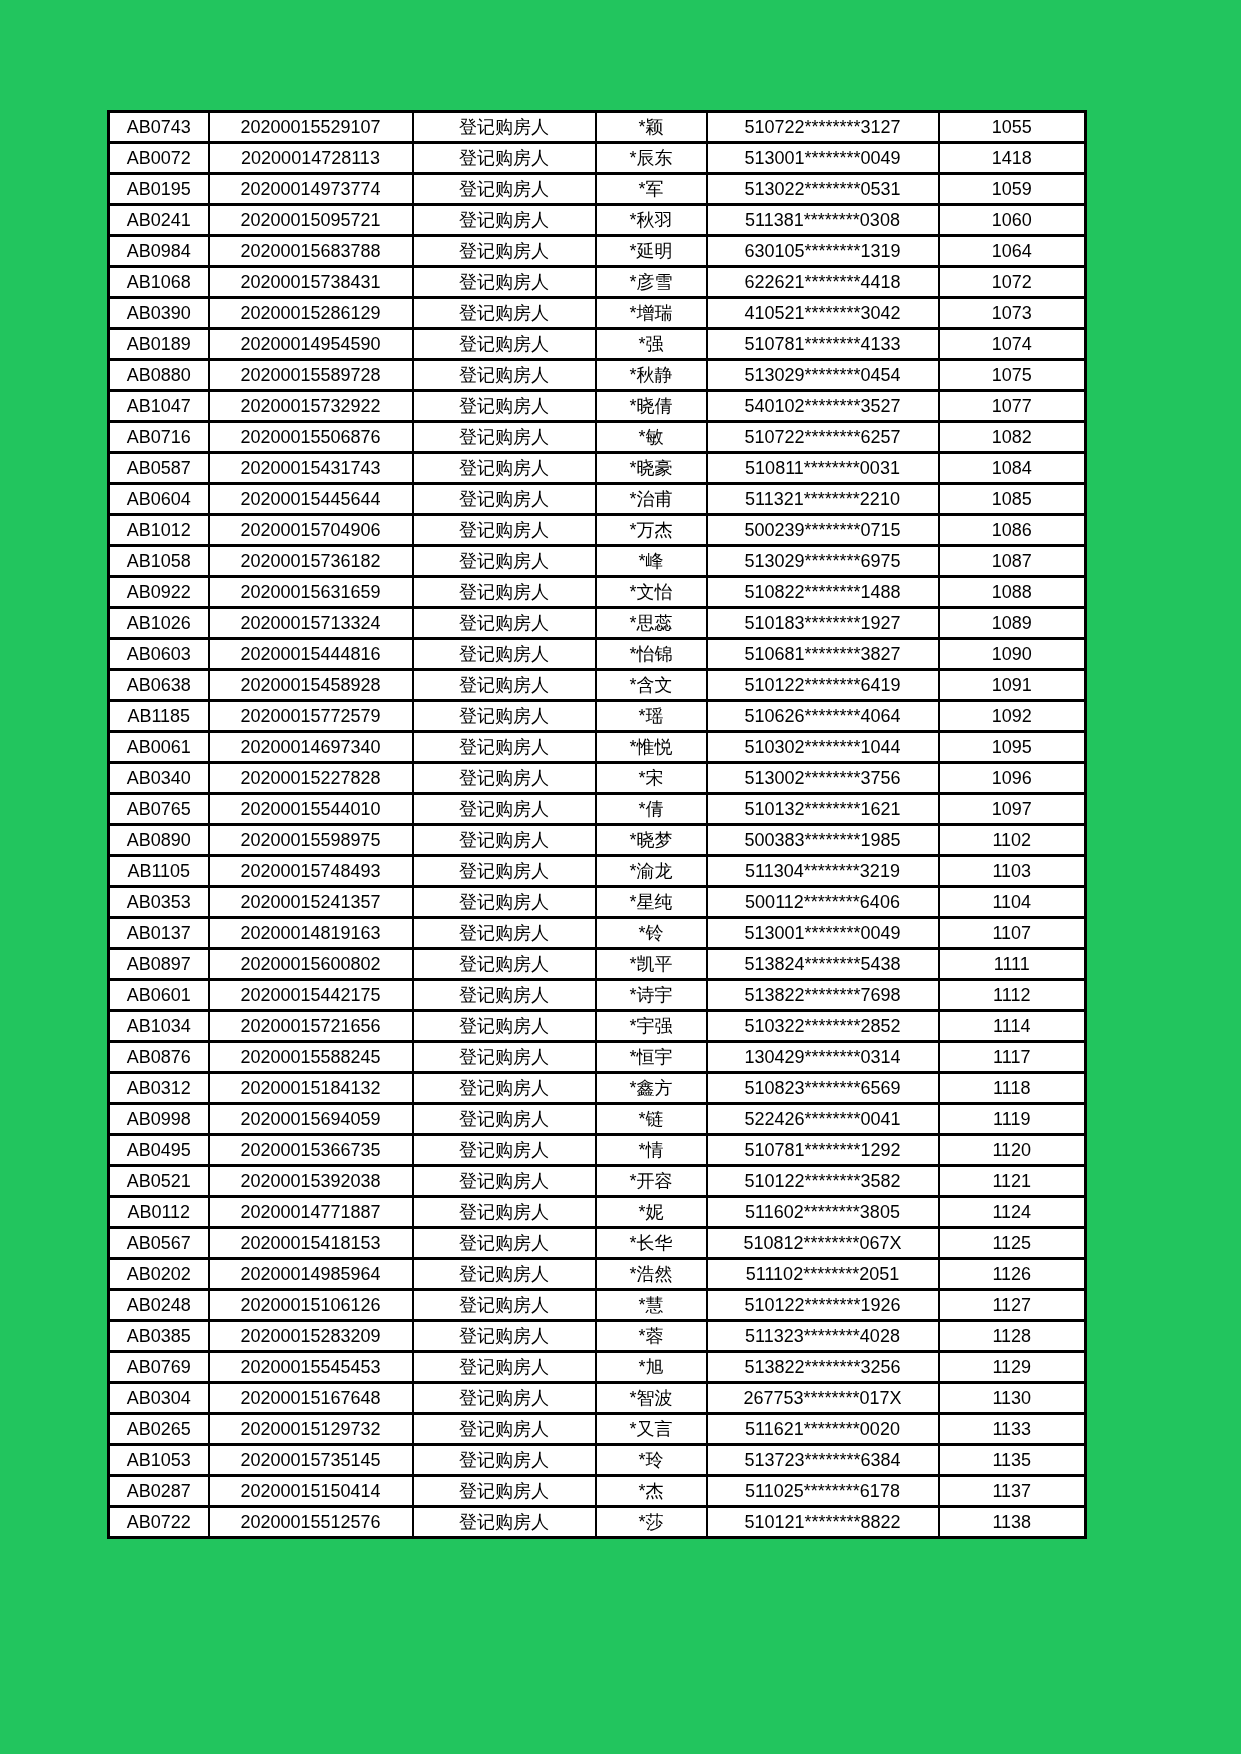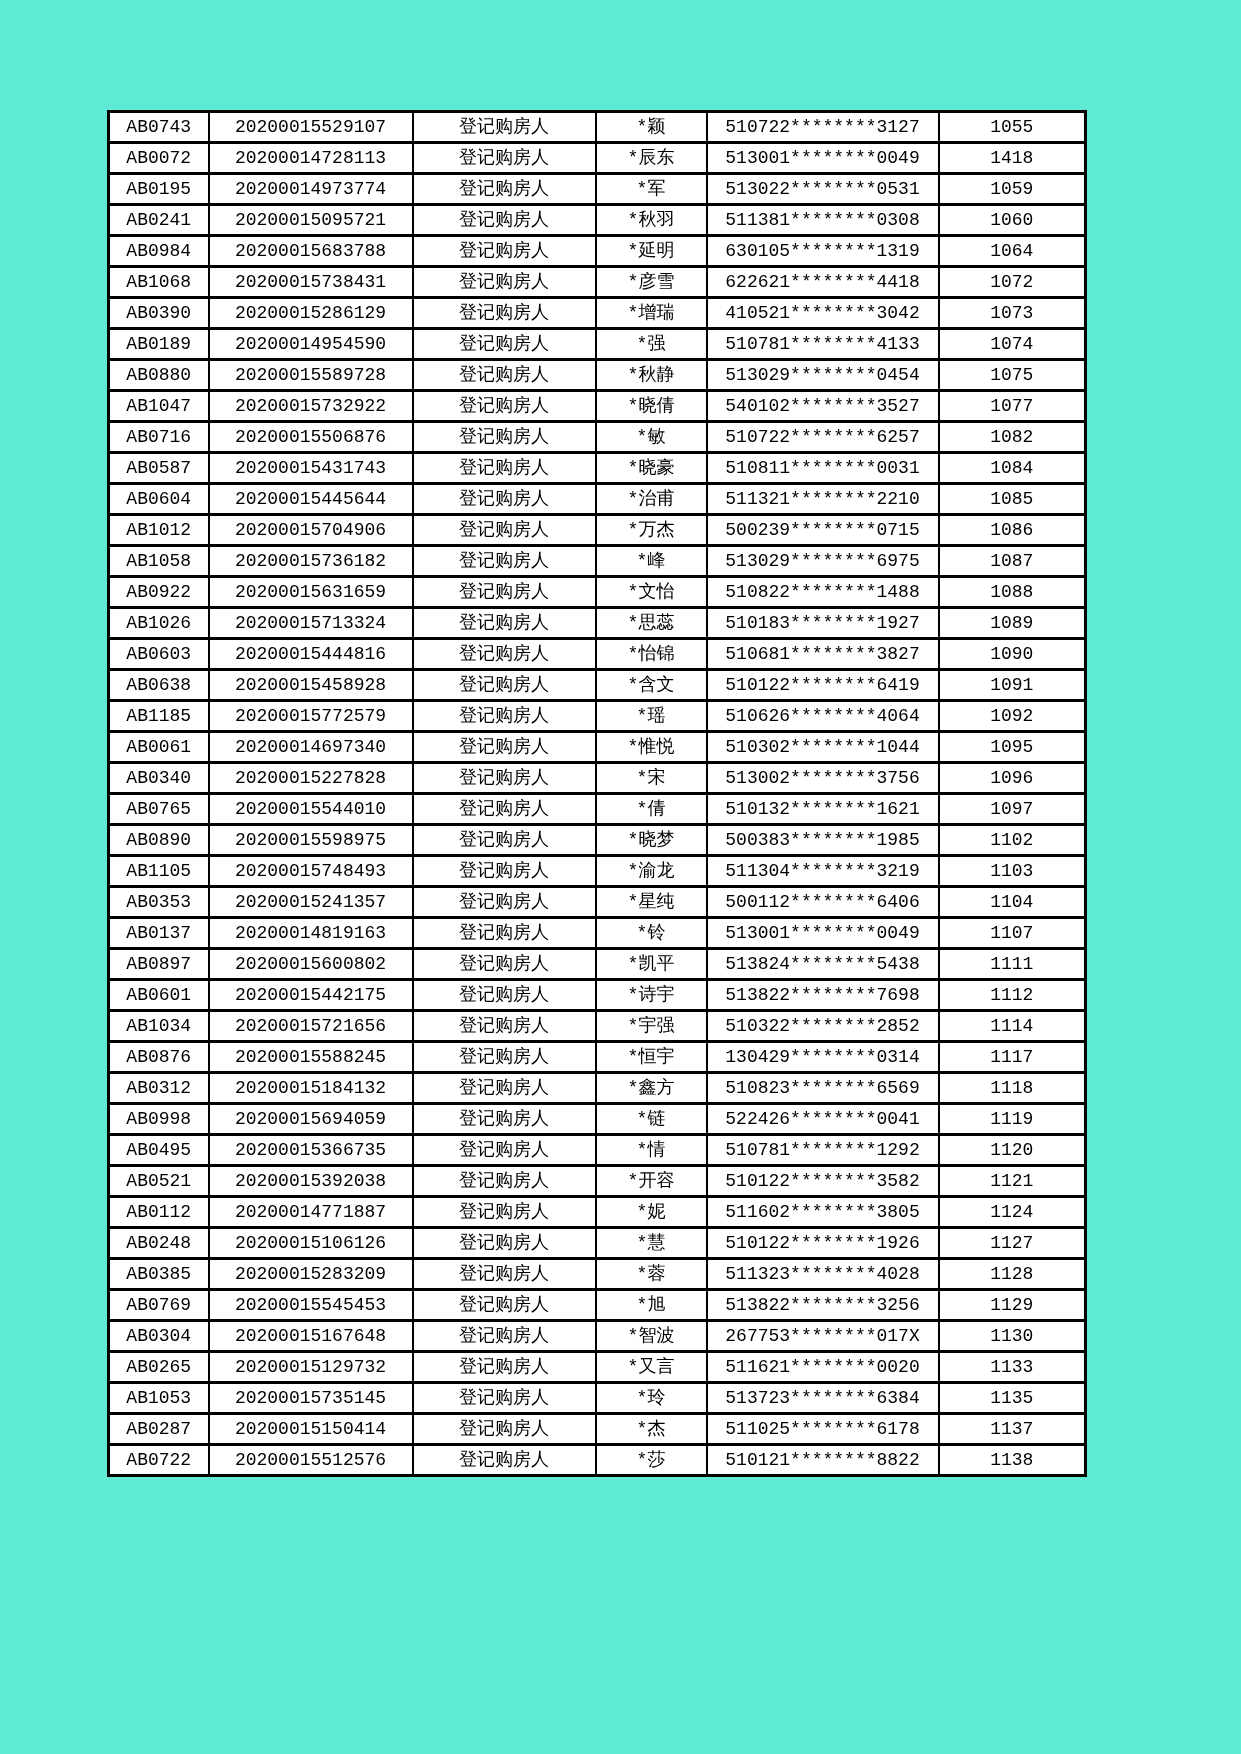--- a/index.html
+++ b/index.html
@@ -4,22 +4,22 @@
 <style>
   html, body {
     margin: 0;
     padding: 0;
     background: #ffffff;
   }
   .page {
     position: relative;
     width: 1241px;
     height: 1754px;
-    background: #5eead4;
-    font-family: Liberation Mono, monospace;
+    background: #22c55e;
+    font-family: Liberation Sans, sans-serif;
     color: #000000;
     overflow: hidden;
   }
   table.records {
     position: absolute;
     left: 107px;
     top: 110px;
     width: 977px;
     border-collapse: collapse;
     table-layout: fixed;
@@ -343,20 +343,36 @@
         </tr>
         <tr>
           <td>AB0112</td>
           <td>20200014771887</td>
           <td>登记购房人</td>
           <td>*妮</td>
           <td>511602********3805</td>
           <td>1124</td>
         </tr>
         <tr>
+          <td>AB0567</td>
+          <td>20200015418153</td>
+          <td>登记购房人</td>
+          <td>*长华</td>
+          <td>510812********067X</td>
+          <td>1125</td>
+        </tr>
+        <tr>
+          <td>AB0202</td>
+          <td>20200014985964</td>
+          <td>登记购房人</td>
+          <td>*浩然</td>
+          <td>511102********2051</td>
+          <td>1126</td>
+        </tr>
+        <tr>
           <td>AB0248</td>
           <td>20200015106126</td>
           <td>登记购房人</td>
           <td>*慧</td>
           <td>510122********1926</td>
           <td>1127</td>
         </tr>
         <tr>
           <td>AB0385</td>
           <td>20200015283209</td>

